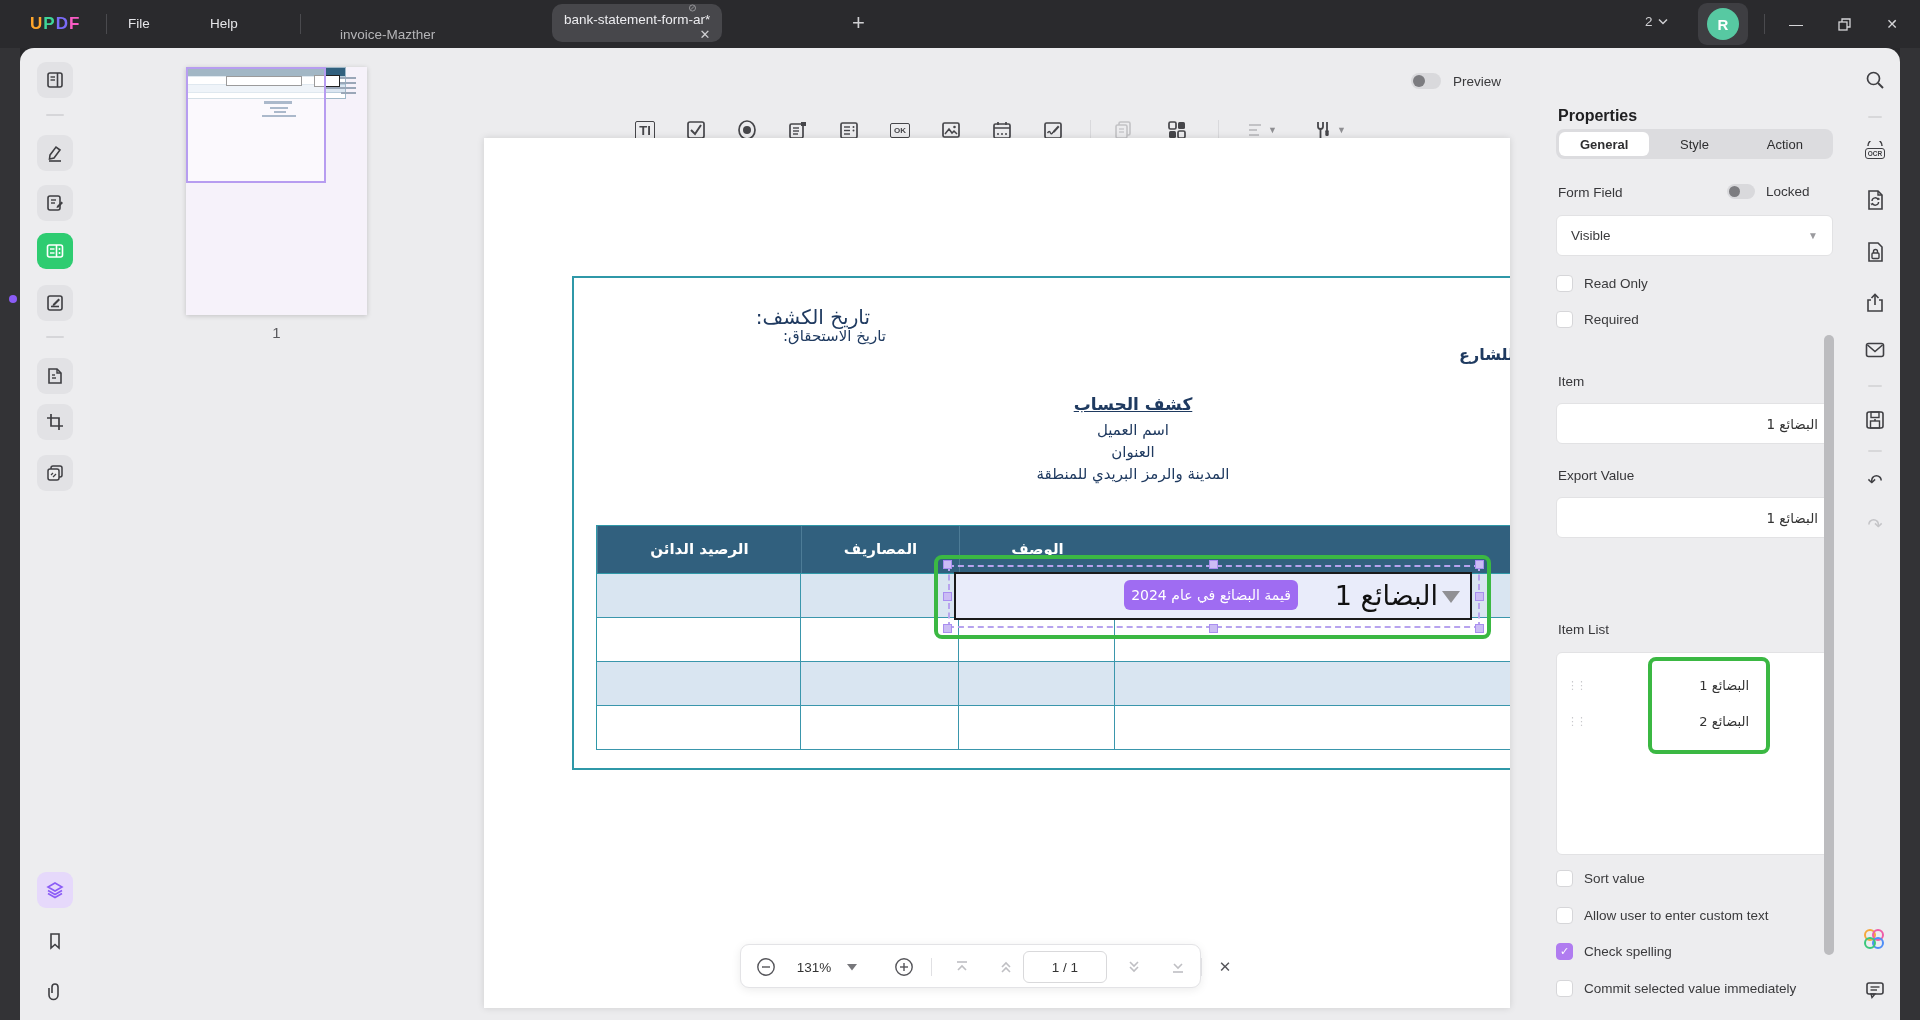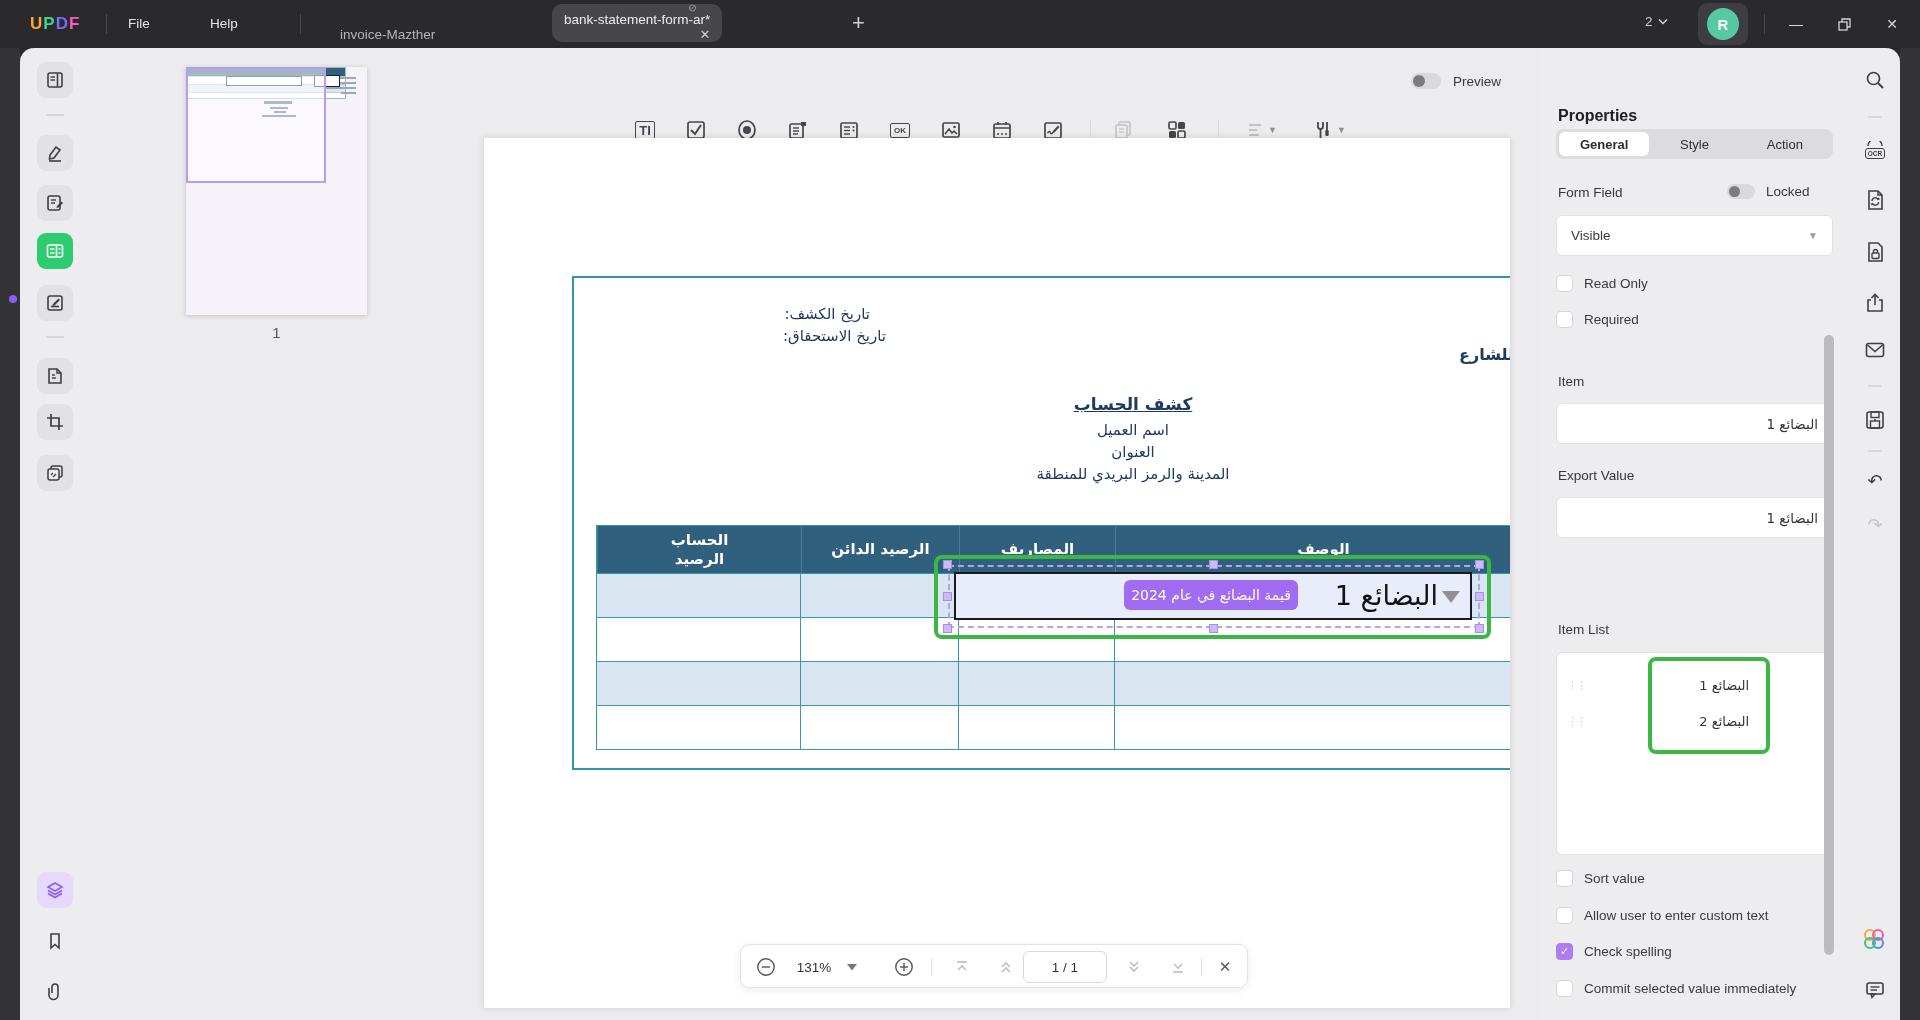--- a/index.html
+++ b/index.html
@@ -79,21 +79,21 @@
   
   .green-box { left:450px; top:417px; width:557px; height:84px; border:4px solid #3bb843; border-radius:8px; }
   .dash-box { left:464px; top:427px; width:532px; height:63px; border:2px dashed #b7a3ee; }
   .combo { left:470px; top:434px; width:518px; height:48px; background:#e9ecfa; border:2px solid #1a1a1a; }
   .combo-text { position:absolute; right:32px; top:0; height:44px; line-height:44px; font-size:27px; color:#111; }
   .combo-tri { position:absolute; right:10px; top:17px; width:0; height:0; border-left:9px solid transparent; border-right:9px solid transparent; border-top:12px solid #909094; }
   .tooltip { left:640px; top:442px; width:174px; height:30px; background:#9f6cf2; border-radius:6px; color:#ffffff; font-size:14px; display:flex; align-items:center; justify-content:center; }
   .handle { width:9px; height:9px; background:#cbbcf4; border:1px solid #a98ef0; }
 
   
-  #zoombar { left:280px; top:896px; width:508px; height:44px; background:#fff; border:1px solid #e3e3e6; border-radius:9px; box-shadow:0 2px 10px rgba(0,0,0,.08); }
+  #zoombar { left:280px; top:896px; width:461px; height:44px; background:#fff; border:1px solid #e3e3e6; border-radius:9px; box-shadow:0 2px 10px rgba(0,0,0,.08); }
   .zb { top:11px; height:22px; display:flex; align-items:center; justify-content:center; color:#55555a; }
   .zb.dim { color:#bfbfc3; }
   .zb-div { top:13px; width:1px; height:18px; background:#e0e0e3; }
   .zb-pct { font-size:13.5px; color:#333; }
   .page-box { left:282px; top:6px; width:84px; height:32px; border:1px solid #d9d9db; border-radius:6px; display:flex; align-items:center; justify-content:center; font-size:13.5px; color:#333; background:#fff; }
 
   
   .props-title { left:18px; top:26px; font-size:16px; font-weight:bold; color:#202022;margin-top:33px; }
   .seg { left:16px; top:81px; width:277px; height:30px; background:#dcdcdf; border-radius:8px; display:flex; align-items:center; padding:3px; }
   .seg-item { flex:1; height:24px; display:flex; align-items:center; justify-content:center; font-size:13px; color:#2e2e30; border-radius:6px; }
@@ -381,35 +381,31 @@
   <div class="abs" style="left:951px;top:25px;display:flex;align-items:center;gap:12px">
     <div class="toggle">
         <span class="knob"></span>
       </div>
     <span class="preview-lbl">Preview</span>
   </div>
 
   <div id="page" class="abs">
     <div class="teal-box abs"></div>
 
-    <div class="abs ar navy" dir="rtl" style="right:640px;top:167px;font-size:15px">تاريخ الكشف:</div>
+    <div class="abs ar navy" dir="rtl" style="right:640px;top:167px;font-size:20px">تاريخ الكشف:</div>
     <div class="abs ar navy" dir="rtl" style="right:624px;top:189px;font-size:15px">تاريخ الاستحقاق:</div>
     <div class="abs ar navy" dir="rtl" style="right:-4px;top:207px;font-size:16px;font-weight:bold">للشارع</div>
 
     <div class="abs ar navy doc-center doc-title" dir="rtl" style="top:256px">كشف الحساب</div>
     <div class="abs ar navy doc-center" dir="rtl" style="top:283px;font-size:15px">اسم العميل</div>
     <div class="abs ar navy doc-center" dir="rtl" style="top:305px;font-size:15px">العنوان</div>
     <div class="abs ar navy doc-center" dir="rtl" style="top:327px;font-size:15px">المدينة والرمز البريدي للمنطقة</div>
 
     <div class="doc-table abs">
       <div class="thead">
-        <div class="th">
-          <span class="ar" dir="rtl">الحساب</span>
-          <span class="ar" dir="rtl">الرصيد</span>
-        </div>
         <div class="th">
             <span class="ar" dir="rtl">الرصيد الدائن</span>
           </div>
         <div class="th">
             <span class="ar" dir="rtl">المصاريف</span>
           </div>
         <div class="th">
             <span class="ar" dir="rtl">الوصف</span>
           </div>
       </div>

